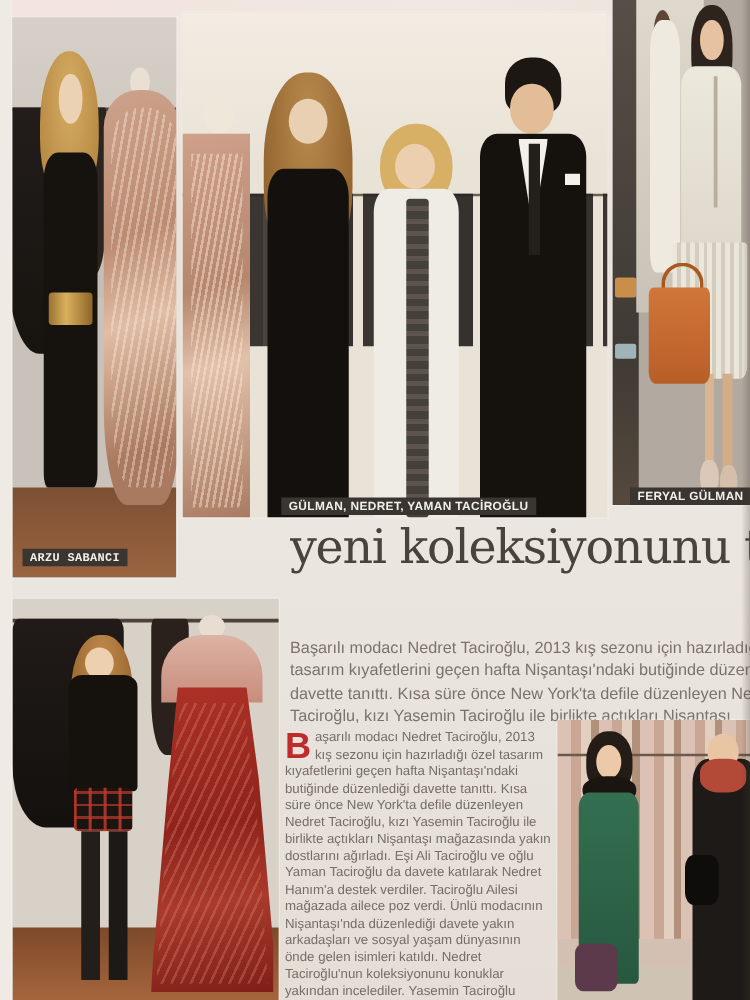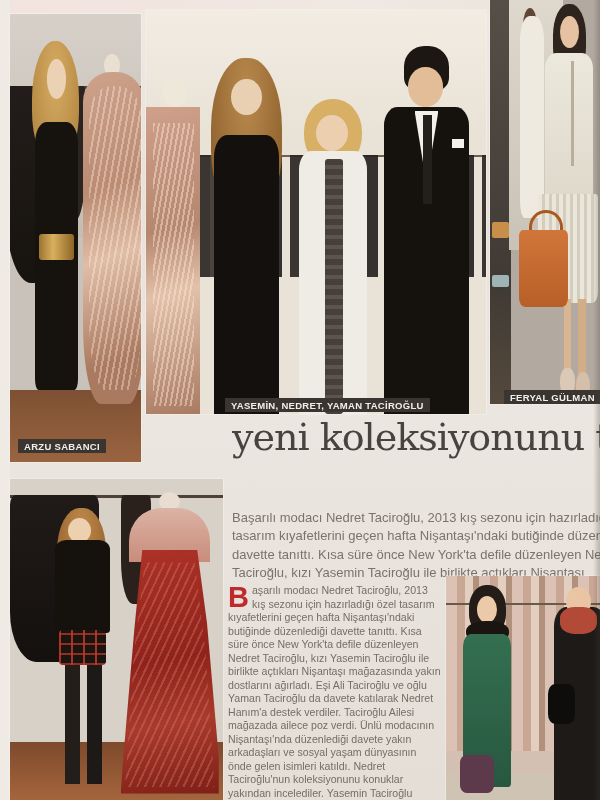--- a/index.html
+++ b/index.html
@@ -9,21 +9,21 @@
   .top-strip{position:absolute;left:0;top:0;width:600px;height:13px;
         background:linear-gradient(90deg,#f3e3df,#f0e8e2 60%,#e9e2da);}
   .left-margin{position:absolute;left:0;top:0;width:10px;height:800px;background:#efeae4;}
   .right-shadow{position:absolute;right:0;top:0;width:7px;height:800px;
         background:linear-gradient(90deg,rgba(0,0,0,0),rgba(70,60,50,.28));}
 
   .photo{position:absolute;overflow:hidden;box-shadow:0 0 0 1px rgba(255,255,255,.25);}
   .abs{position:absolute;}
 
   
-  .p1{left:10px;top:14px;width:131px;height:448px;background:#c9c2ba;}
+  .p1{left:10px;top:14px;width:131px;height:448px;background:#c9c2ba;font-family:Liberation Mono, monospace;}
   .p1 .wall{left:0;top:0;width:100%;height:50%;background:linear-gradient(180deg,#d6d0c8,#c4bdb4);}
   .p1 .rail{left:0;top:16%;width:100%;height:3px;background:#50463e;}
   .p1 .clothes-a{left:-4%;top:16%;width:50%;height:44%;background:linear-gradient(180deg,#221d1a,#17130f);border-radius:8% 8% 40% 40%;}
   .p1 .clothes-b{left:40%;top:16%;width:18%;height:30%;background:#2b2521;border-radius:10% 10% 45% 45%;}
   .p1 .floor{left:0;bottom:0;width:100%;height:16%;background:linear-gradient(180deg,#7d5033,#9a6440);}
   .p1 .gown{right:-2%;top:13%;width:46%;height:74%;border-radius:46% 46% 26% 30%/9% 9% 22% 24%;
       background:linear-gradient(160deg,#cda28b,#bb8b72 35%,#e0bda5 55%,#aa7a60 85%);}
   .p1 .gown-shimmer{right:0%;top:16%;width:40%;height:68%;opacity:.5;border-radius:46% 46% 26% 30%/9% 9% 22% 24%;
       background:repeating-linear-gradient(100deg,rgba(255,240,228,.75) 0 2px,rgba(0,0,0,0) 2px 6px);}
   .p1 .mannequin-head{right:16%;top:9%;width:12%;height:5%;background:#e9dfd2;border-radius:50%;}
@@ -169,21 +169,21 @@
     <div class="abs f2-hair"></div>
     <div class="abs f2-face"></div>
     <div class="abs f2-body"></div>
     <div class="abs f2-lace"></div>
     <div class="abs f3-hair"></div>
     <div class="abs f3-face"></div>
     <div class="abs f3-suit"></div>
     <div class="abs f3-shirt"></div>
     <div class="abs f3-tie"></div>
     <div class="abs f3-pocket"></div>
-    <div class="caption cap2">YASEMİN, NEDRET, YAMAN TACİROĞLU</div>
+    <div class="caption cap2">GÜLMAN, NEDRET, YAMAN TACİROĞLU</div>
   </div>
 
   <div class="photo p3">
     <div class="abs dark-col"></div>
     <div class="abs shelf"></div>
     <div class="abs shelf2"></div>
     <div class="abs poster"></div>
     <div class="abs poster-hair"></div>
     <div class="abs poster-model"></div>
     <div class="abs hair"></div>

